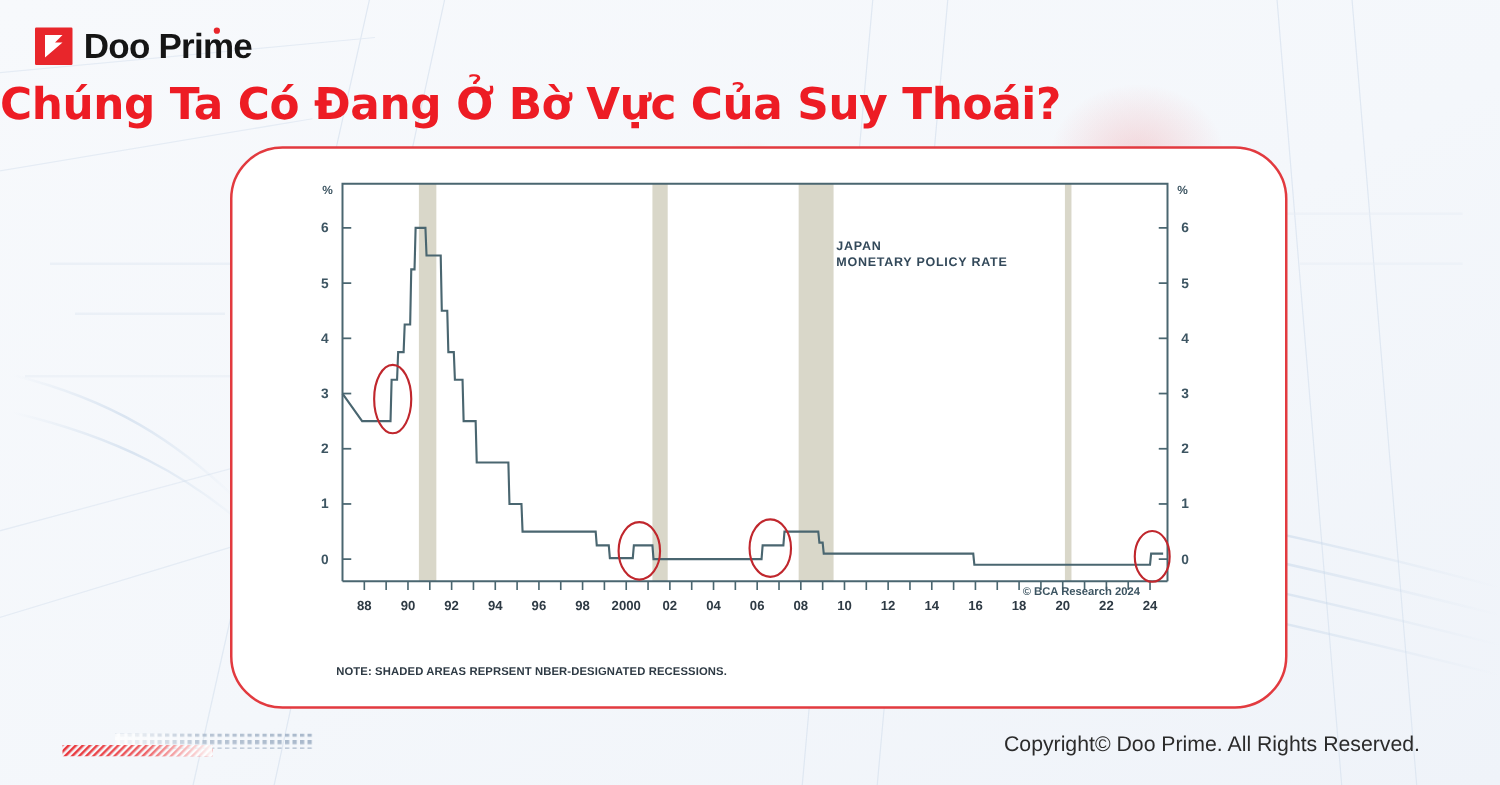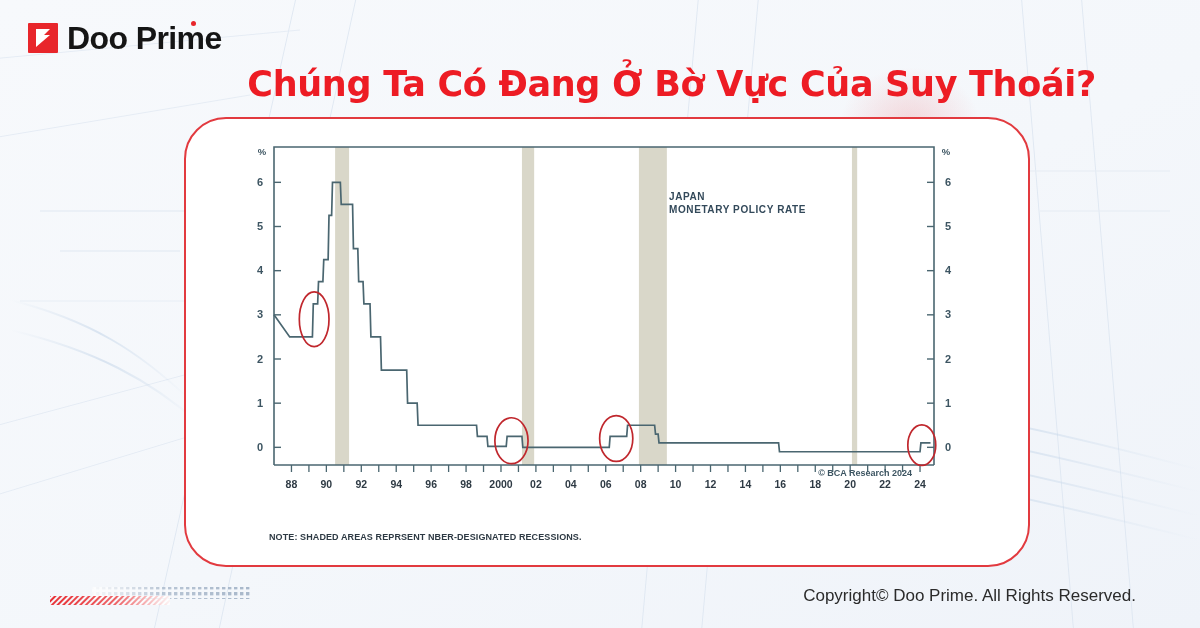--- a/index.html
+++ b/index.html
@@ -8,26 +8,26 @@
     font-family:"Liberation Sans",sans-serif;
     background:#f7f9fc;
   }
   #bg-layer{position:absolute;inset:0;z-index:0;}
   #bg-layer svg{display:block;width:1200px;height:628px;}
 
   
   #header{position:absolute;left:28px;top:22px;display:flex;align-items:center;gap:9px;z-index:5;}
   #logo-mark{width:30px;height:30px;background:#e8262b;position:relative;border-radius:1px;}
   #logo-mark .arrow{position:absolute;left:7px;top:5px;width:16px;height:20px;}
-  #logo-text{font-size:32px;font-weight:bold;color:#151515;letter-spacing:-.6px;line-height:1;position:relative;}
+  #logo-text{font-size:28px;font-weight:bold;color:#151515;letter-spacing:-.6px;line-height:1;position:relative;}
   #logo-dot{position:absolute;width:5px;height:5px;border-radius:50%;background:#e8262b;right:26px;top:-1px;}
 
   
   #title{
-    position:absolute;top:64px;left:0;width:1096px;text-align:right;z-index:5;
+    position:absolute;top:64px;left:0;width:1096px;text-align:left;z-index:5;
     font-size:35px;font-weight:bold;color:#ed1c24;letter-spacing:-.3px;
     font-family:"DejaVu Sans",sans-serif;
   }
 
   
   #chart-card{
     position:absolute;left:184px;top:117px;width:842px;height:446px;
     background:#ffffff;border:2px solid #e23a3f;border-radius:42px;z-index:4;
   }
   #chart-svg{position:absolute;left:0;top:0;width:842px;height:446px;}

